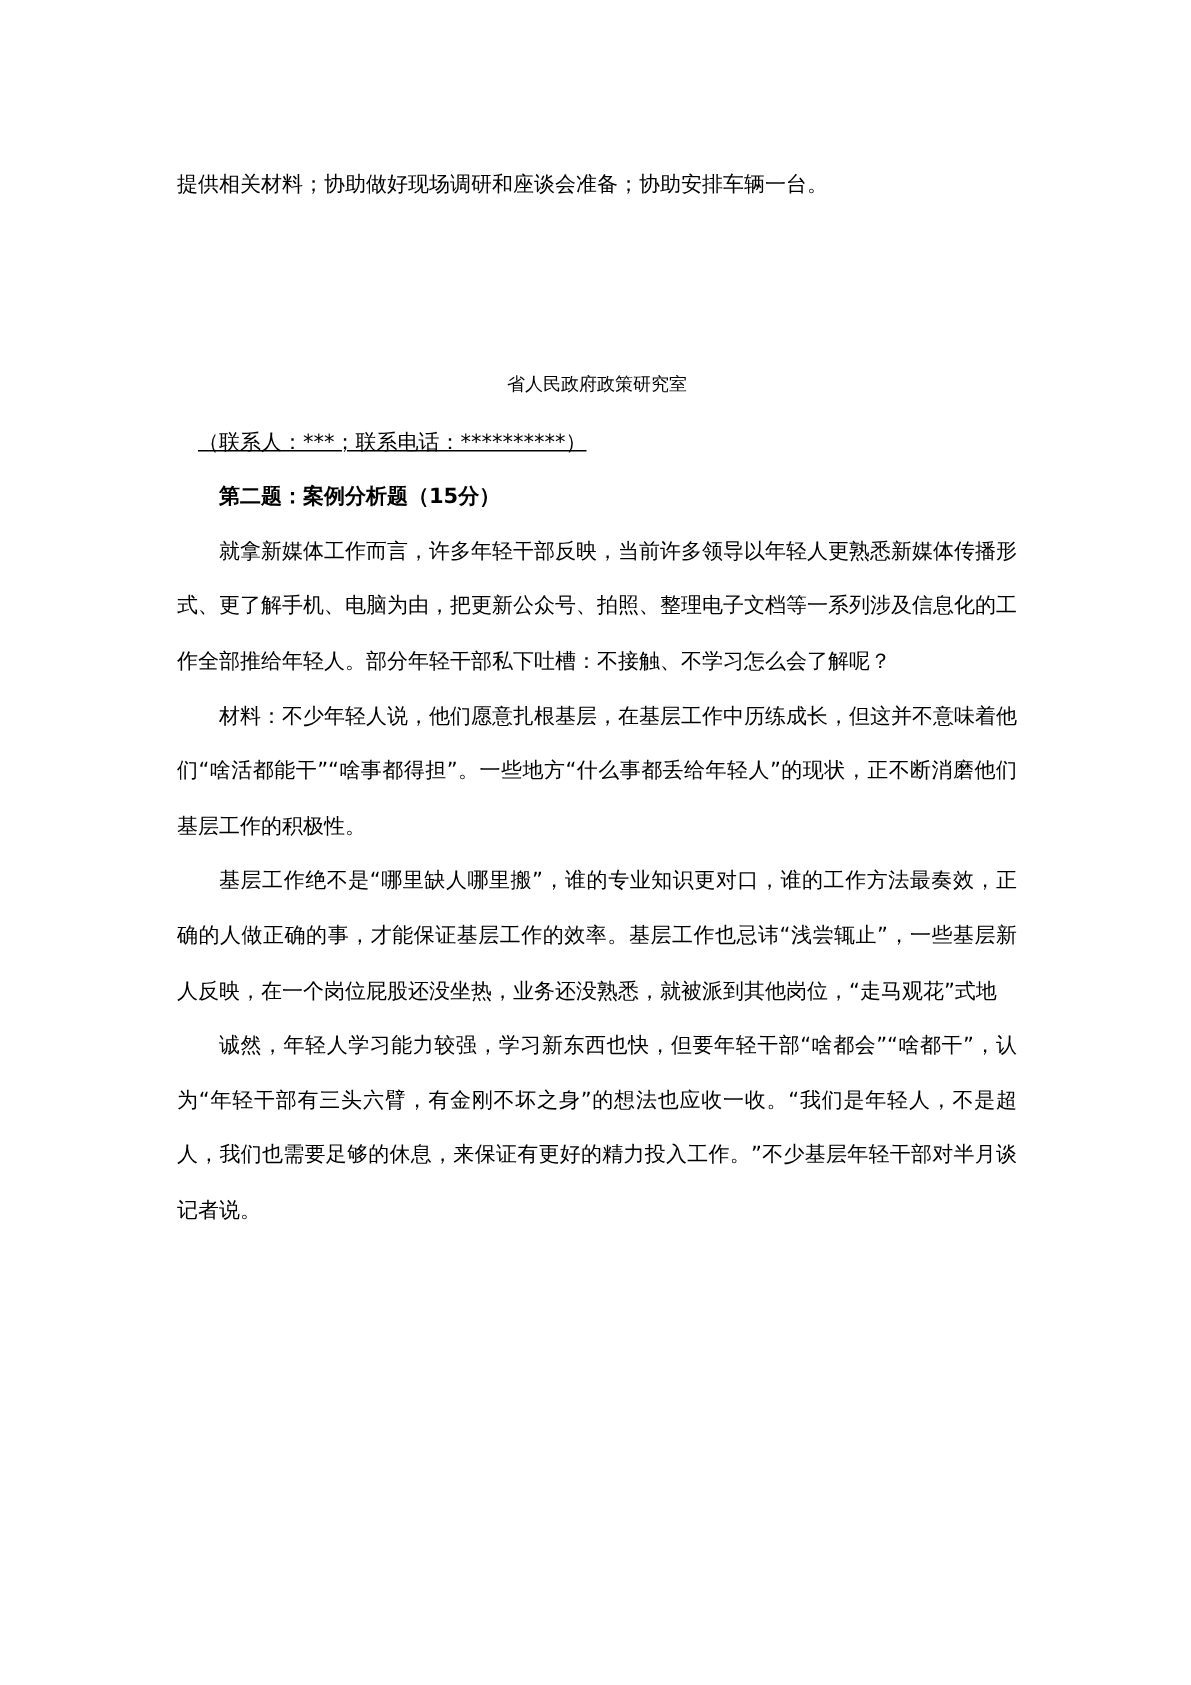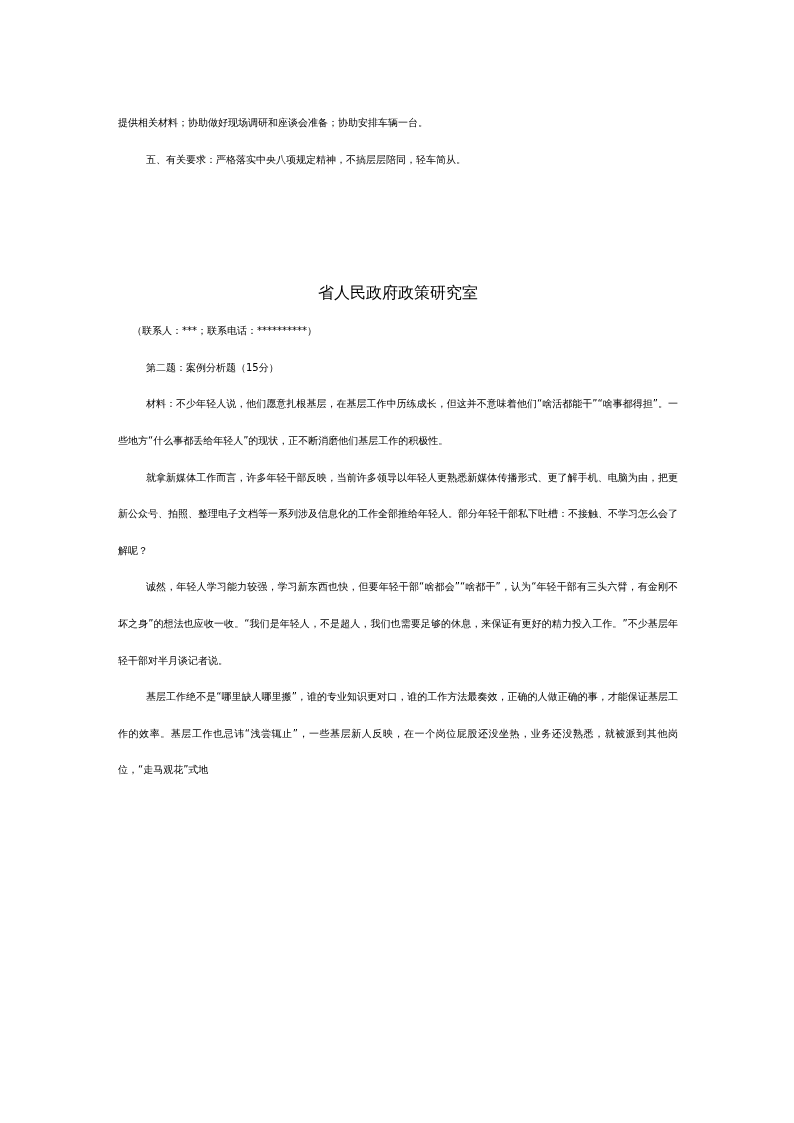--- a/index.html
+++ b/index.html
@@ -1,34 +1,33 @@
 <!DOCTYPE html>
 <html><head>
 <meta charset="utf-8">
 <style>
   html, body { margin: 0; padding: 0; background: #ffffff; }
   body { width: 794px; height: 1123px; position: relative; overflow: hidden;
          font-family: "DejaVu Sans", "Liberation Sans", sans-serif; color: #000; }
   .page { position: absolute; left: 118px; top: 105px; width: 560px; }
-  .para { font-size: 10px; line-height: 36.6px; text-indent: 28px; text-align: justify; margin: 0; }
+  .para { font-size: 14px; line-height: 36.6px; text-indent: 28px; text-align: justify; margin: 0; }
   .para.noindent { text-indent: 0; }
-  .center { text-align: center; font-size: 16px; line-height: 33px; }
-  .bold { font-weight: normal; }
+  .center { text-align: center; font-size: 12px; line-height: 33px; }
+  .bold { font-weight: bold; }
   .spacer { height: 98px; }
 </style>
 </head>
 <body>
 
 <div class="page">
   <p class="para noindent">提供相关材料；协助做好现场调研和座谈会准备；协助安排车辆一台。</p>
-  <p class="para">五、有关要求：严格落实中央八项规定精神，不搞层层陪同，轻车简从。</p>
 
   <div class="spacer"></div>
 
   <div class="center">省人民政府政策研究室</div>
-  <p class="para" style="text-indent:14px; margin-top:4px;">（联系人：***；联系电话：**********）</p>
+  <p class="para" style="text-indent:14px; margin-top:4px;text-decoration:underline;">（联系人：***；联系电话：**********）</p>
 
   <p class="para bold">第二题：案例分析题（15分）</p>
+  <p class="para">就拿新媒体工作而言，许多年轻干部反映，当前许多领导以年轻人更熟悉新媒体传播形式、更了解手机、电脑为由，把更新公众号、拍照、整理电子文档等一系列涉及信息化的工作全部推给年轻人。部分年轻干部私下吐槽：不接触、不学习怎么会了解呢？</p>
   <p class="para">材料：不少年轻人说，他们愿意扎根基层，在基层工作中历练成长，但这并不意味着他们“啥活都能干”“啥事都得担”。一些地方“什么事都丢给年轻人”的现状，正不断消磨他们基层工作的积极性。</p>
-  <p class="para">就拿新媒体工作而言，许多年轻干部反映，当前许多领导以年轻人更熟悉新媒体传播形式、更了解手机、电脑为由，把更新公众号、拍照、整理电子文档等一系列涉及信息化的工作全部推给年轻人。部分年轻干部私下吐槽：不接触、不学习怎么会了解呢？</p>
+  <p class="para">基层工作绝不是“哪里缺人哪里搬”，谁的专业知识更对口，谁的工作方法最奏效，正确的人做正确的事，才能保证基层工作的效率。基层工作也忌讳“浅尝辄止”，一些基层新人反映，在一个岗位屁股还没坐热，业务还没熟悉，就被派到其他岗位，“走马观花”式地</p>
   <p class="para">诚然，年轻人学习能力较强，学习新东西也快，但要年轻干部“啥都会”“啥都干”，认为“年轻干部有三头六臂，有金刚不坏之身”的想法也应收一收。“我们是年轻人，不是超人，我们也需要足够的休息，来保证有更好的精力投入工作。”不少基层年轻干部对半月谈记者说。</p>
-  <p class="para">基层工作绝不是“哪里缺人哪里搬”，谁的专业知识更对口，谁的工作方法最奏效，正确的人做正确的事，才能保证基层工作的效率。基层工作也忌讳“浅尝辄止”，一些基层新人反映，在一个岗位屁股还没坐热，业务还没熟悉，就被派到其他岗位，“走马观花”式地</p>
 </div>
 
 </body></html>

